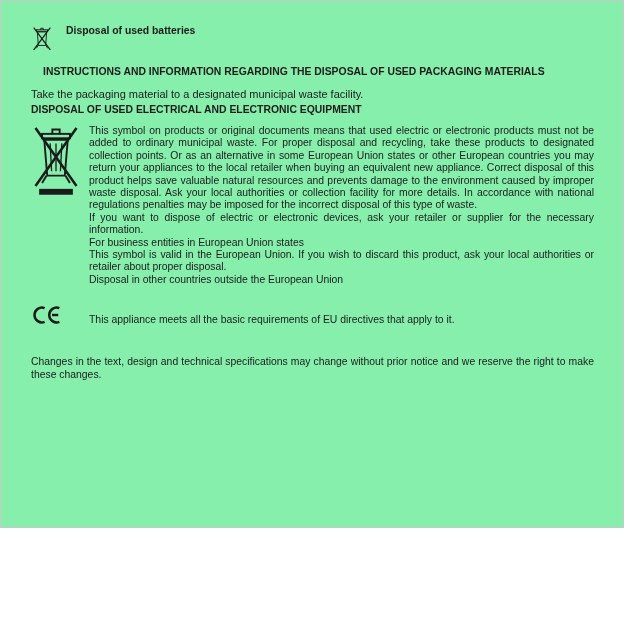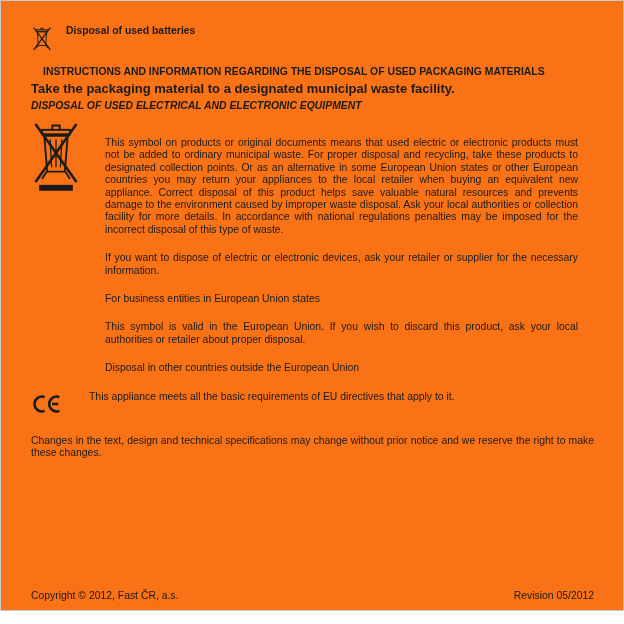--- a/index.html
+++ b/index.html
@@ -4,46 +4,46 @@
 <style>
   * { margin: 0; padding: 0; box-sizing: border-box; }
   html, body { background: #ffffff; }
   body {
     width: 624px; height: 624px;
     font-family: "Liberation Sans", sans-serif;
     color: #1b1b1b;
   }
   .page {
     position: relative;
-    width: 624px; height: 611px;
-    background: #f97316;
+    width: 624px; height: 528px;
+    background: #86efac;
     border: 1px solid #c9c9c9;
     padding: 24px 29px 0 30px;
     overflow: hidden;
   }
   .txt { font-size: 10.4px; line-height: 12.4px; }
   .bold { font-weight: bold; }
   .justify { text-align: justify; }
 
   .battery-row { display: flex; align-items: flex-start; gap: 13px; }
   .battery-icon-box { width: 22px; flex: 0 0 22px; padding-top: 2px; }
 
   .h-caps { font-size: 10.4px; font-weight: bold; margin-top: 15px; padding-left: 12px; }
-  .bold-line { font-size: 13px; font-weight: bold; margin-top: 4px; }
-  .h-weee { font-size: 10.4px; font-weight: bold; margin-top: 4px; font-style: italic; }
+  .bold-line { font-size: 11px; font-weight: normal; margin-top: 11px; }
+  .h-weee { font-size: 10.4px; font-weight: bold; margin-top: 4px; }
 
   .weee-row { display: flex; align-items: flex-start; margin-top: 10px; }
   .weee-icon-box { width: 58px; flex: 0 0 58px; padding-left: 3px; padding-top: 2px; }
   .weee-text { flex: 1; }
-  .weee-text p { margin: 16px; }
+  .weee-text p { margin: 0; }
 
-  .ce-row { display: flex; align-items: flex-start; margin-top: 0; }
+  .ce-row { display: flex; align-items: flex-end; margin-top: 16px; }
   .ce-icon-box { width: 58px; flex: 0 0 58px; padding-top: 2px; }
 
-  .changes { margin-top: 20px; }
+  .changes { margin-top: 30px; }
 
   .footer {
     position: absolute;
     left: 30px; right: 29px; bottom: 9px;
     display: flex; justify-content: space-between;
     font-size: 10.4px;
   }
   svg { display: block; }
 </style>
 </head>
@@ -104,18 +104,14 @@
           <path d="M 104 11 A 27 27 0 1 0 104 61"></path>
           <path d="M 77 36 L 100 36"></path>
         </g>
       </svg>
     </div>
     <div class="txt">This appliance meets all the basic requirements of EU directives that apply to it.</div>
   </div>
 
   <p class="txt justify changes">Changes in the text, design and technical specifications may change without prior notice and we reserve the right to make these changes.</p>
 
-  <div class="footer">
-    <span>Copyright © 2012, Fast ČR, a.s.</span>
-    <span>Revision 05/2012</span>
-  </div>
 
 </div>
 
 </body></html>

